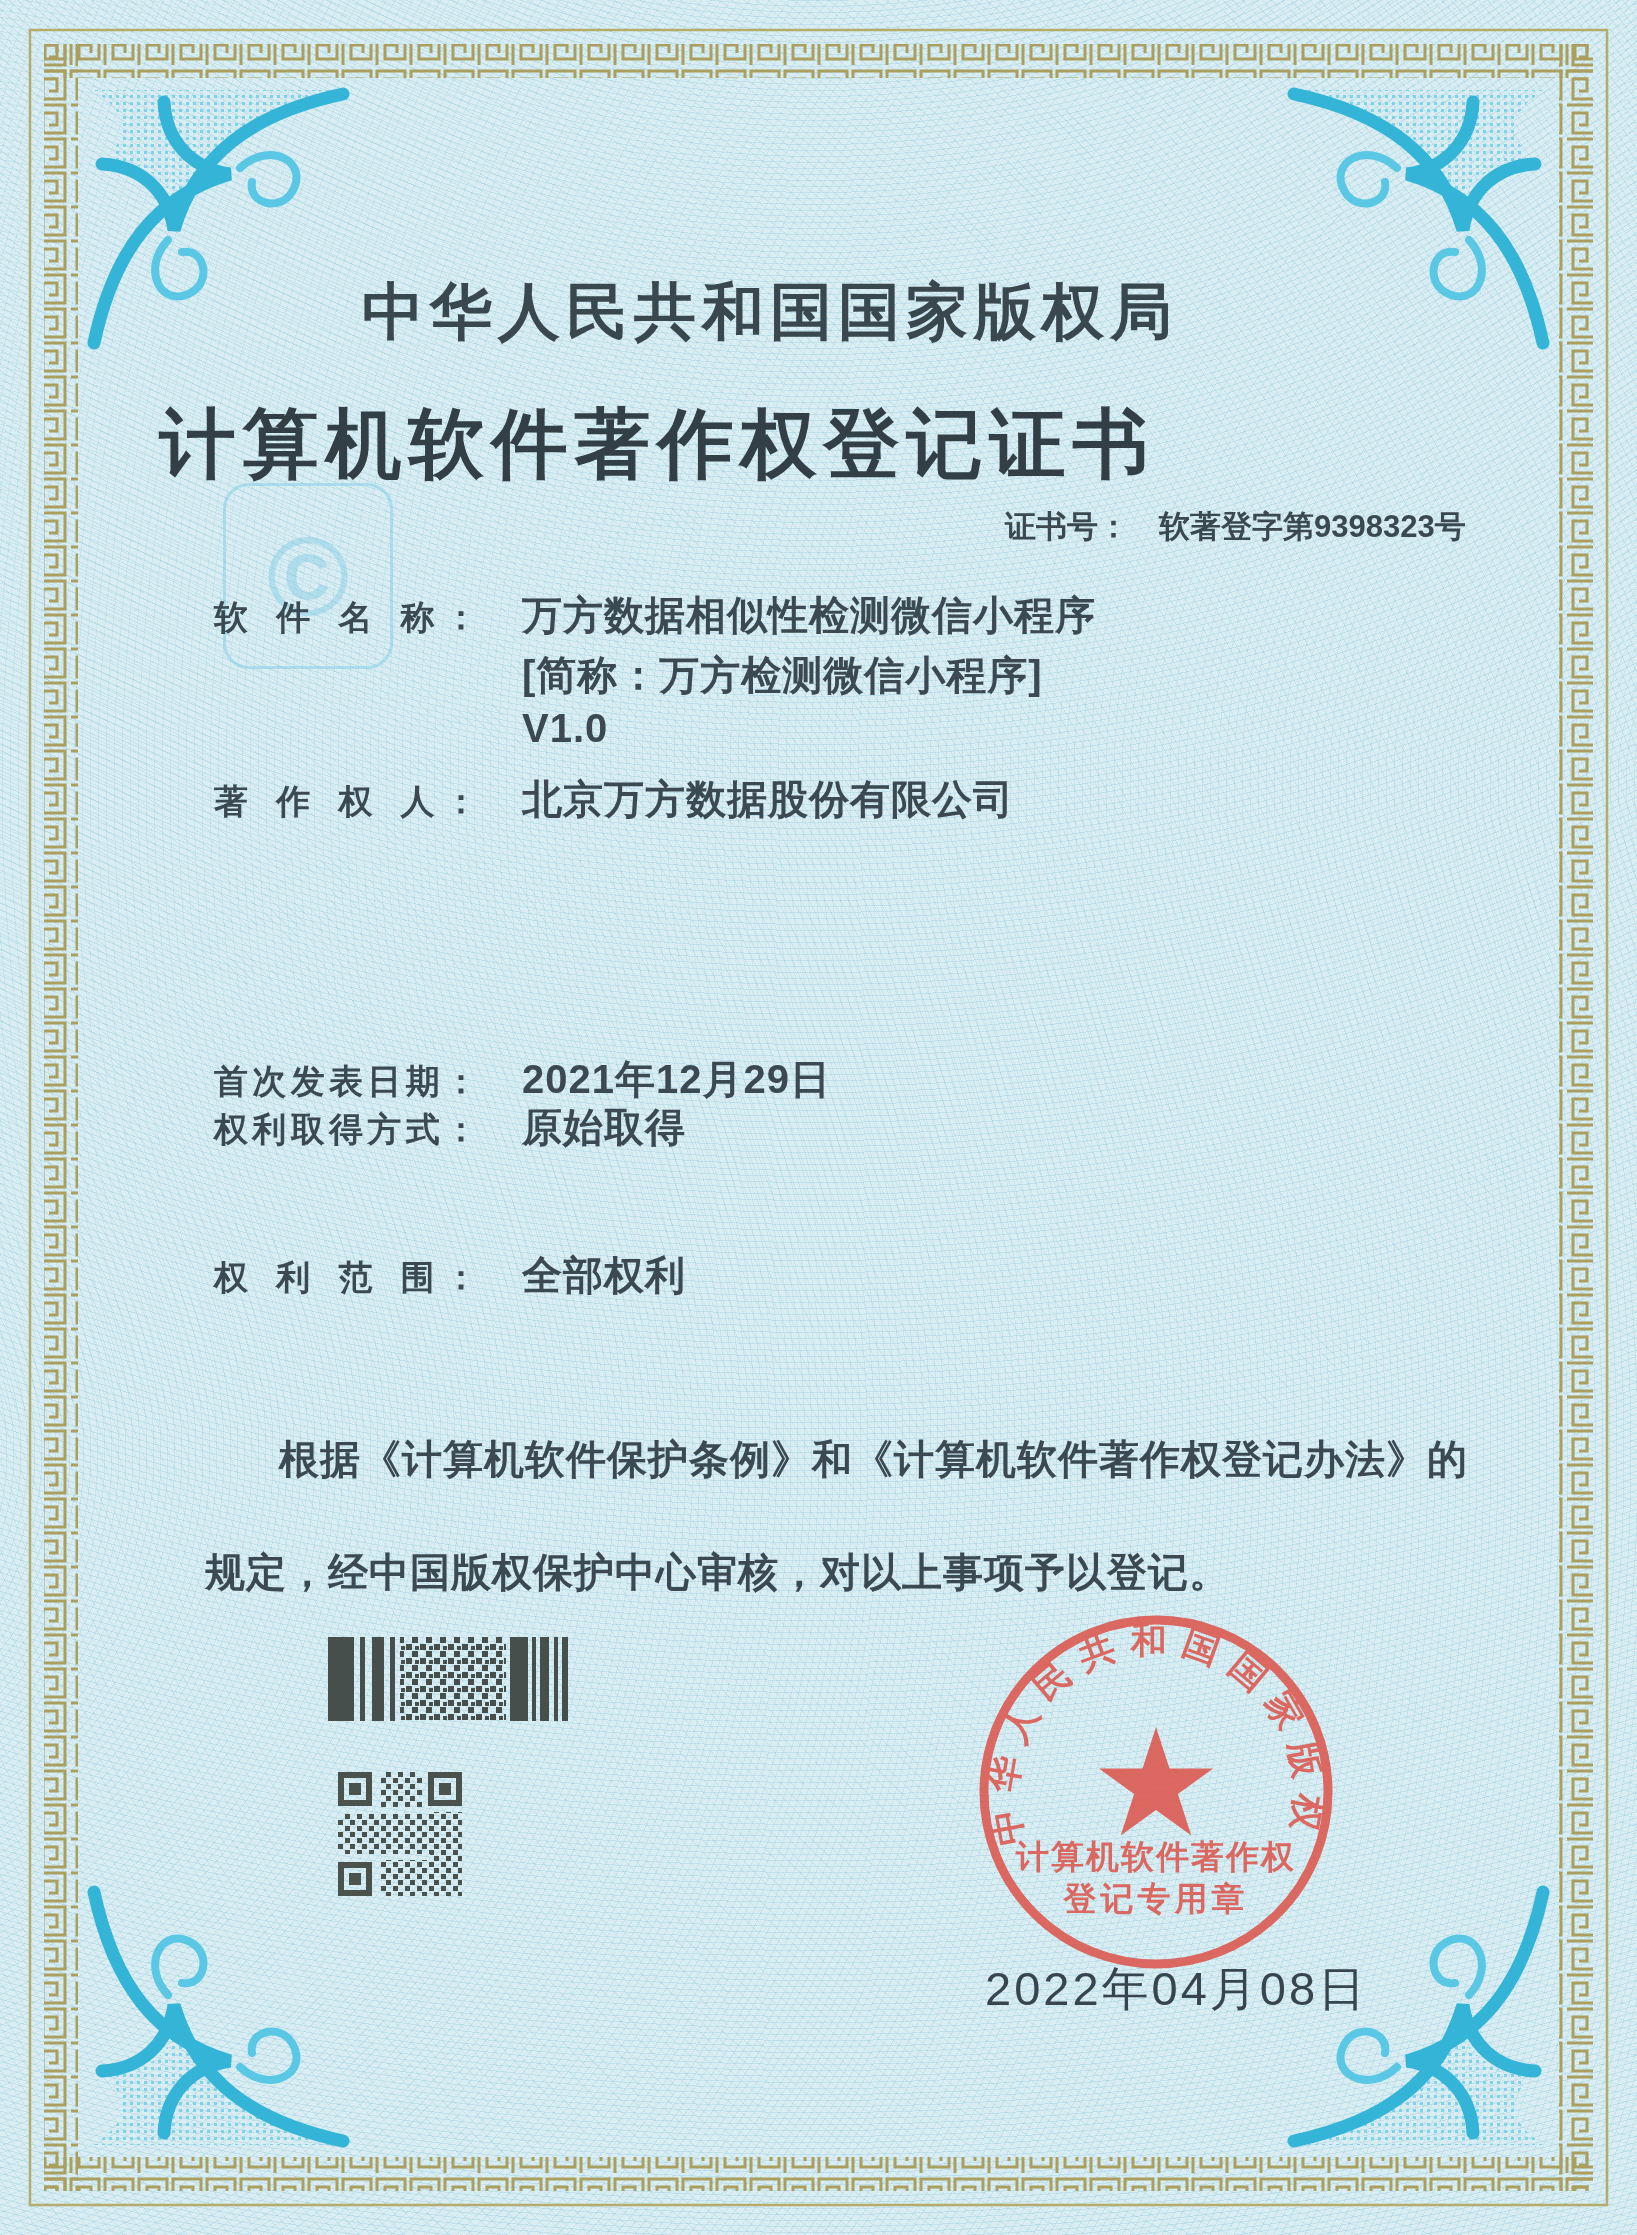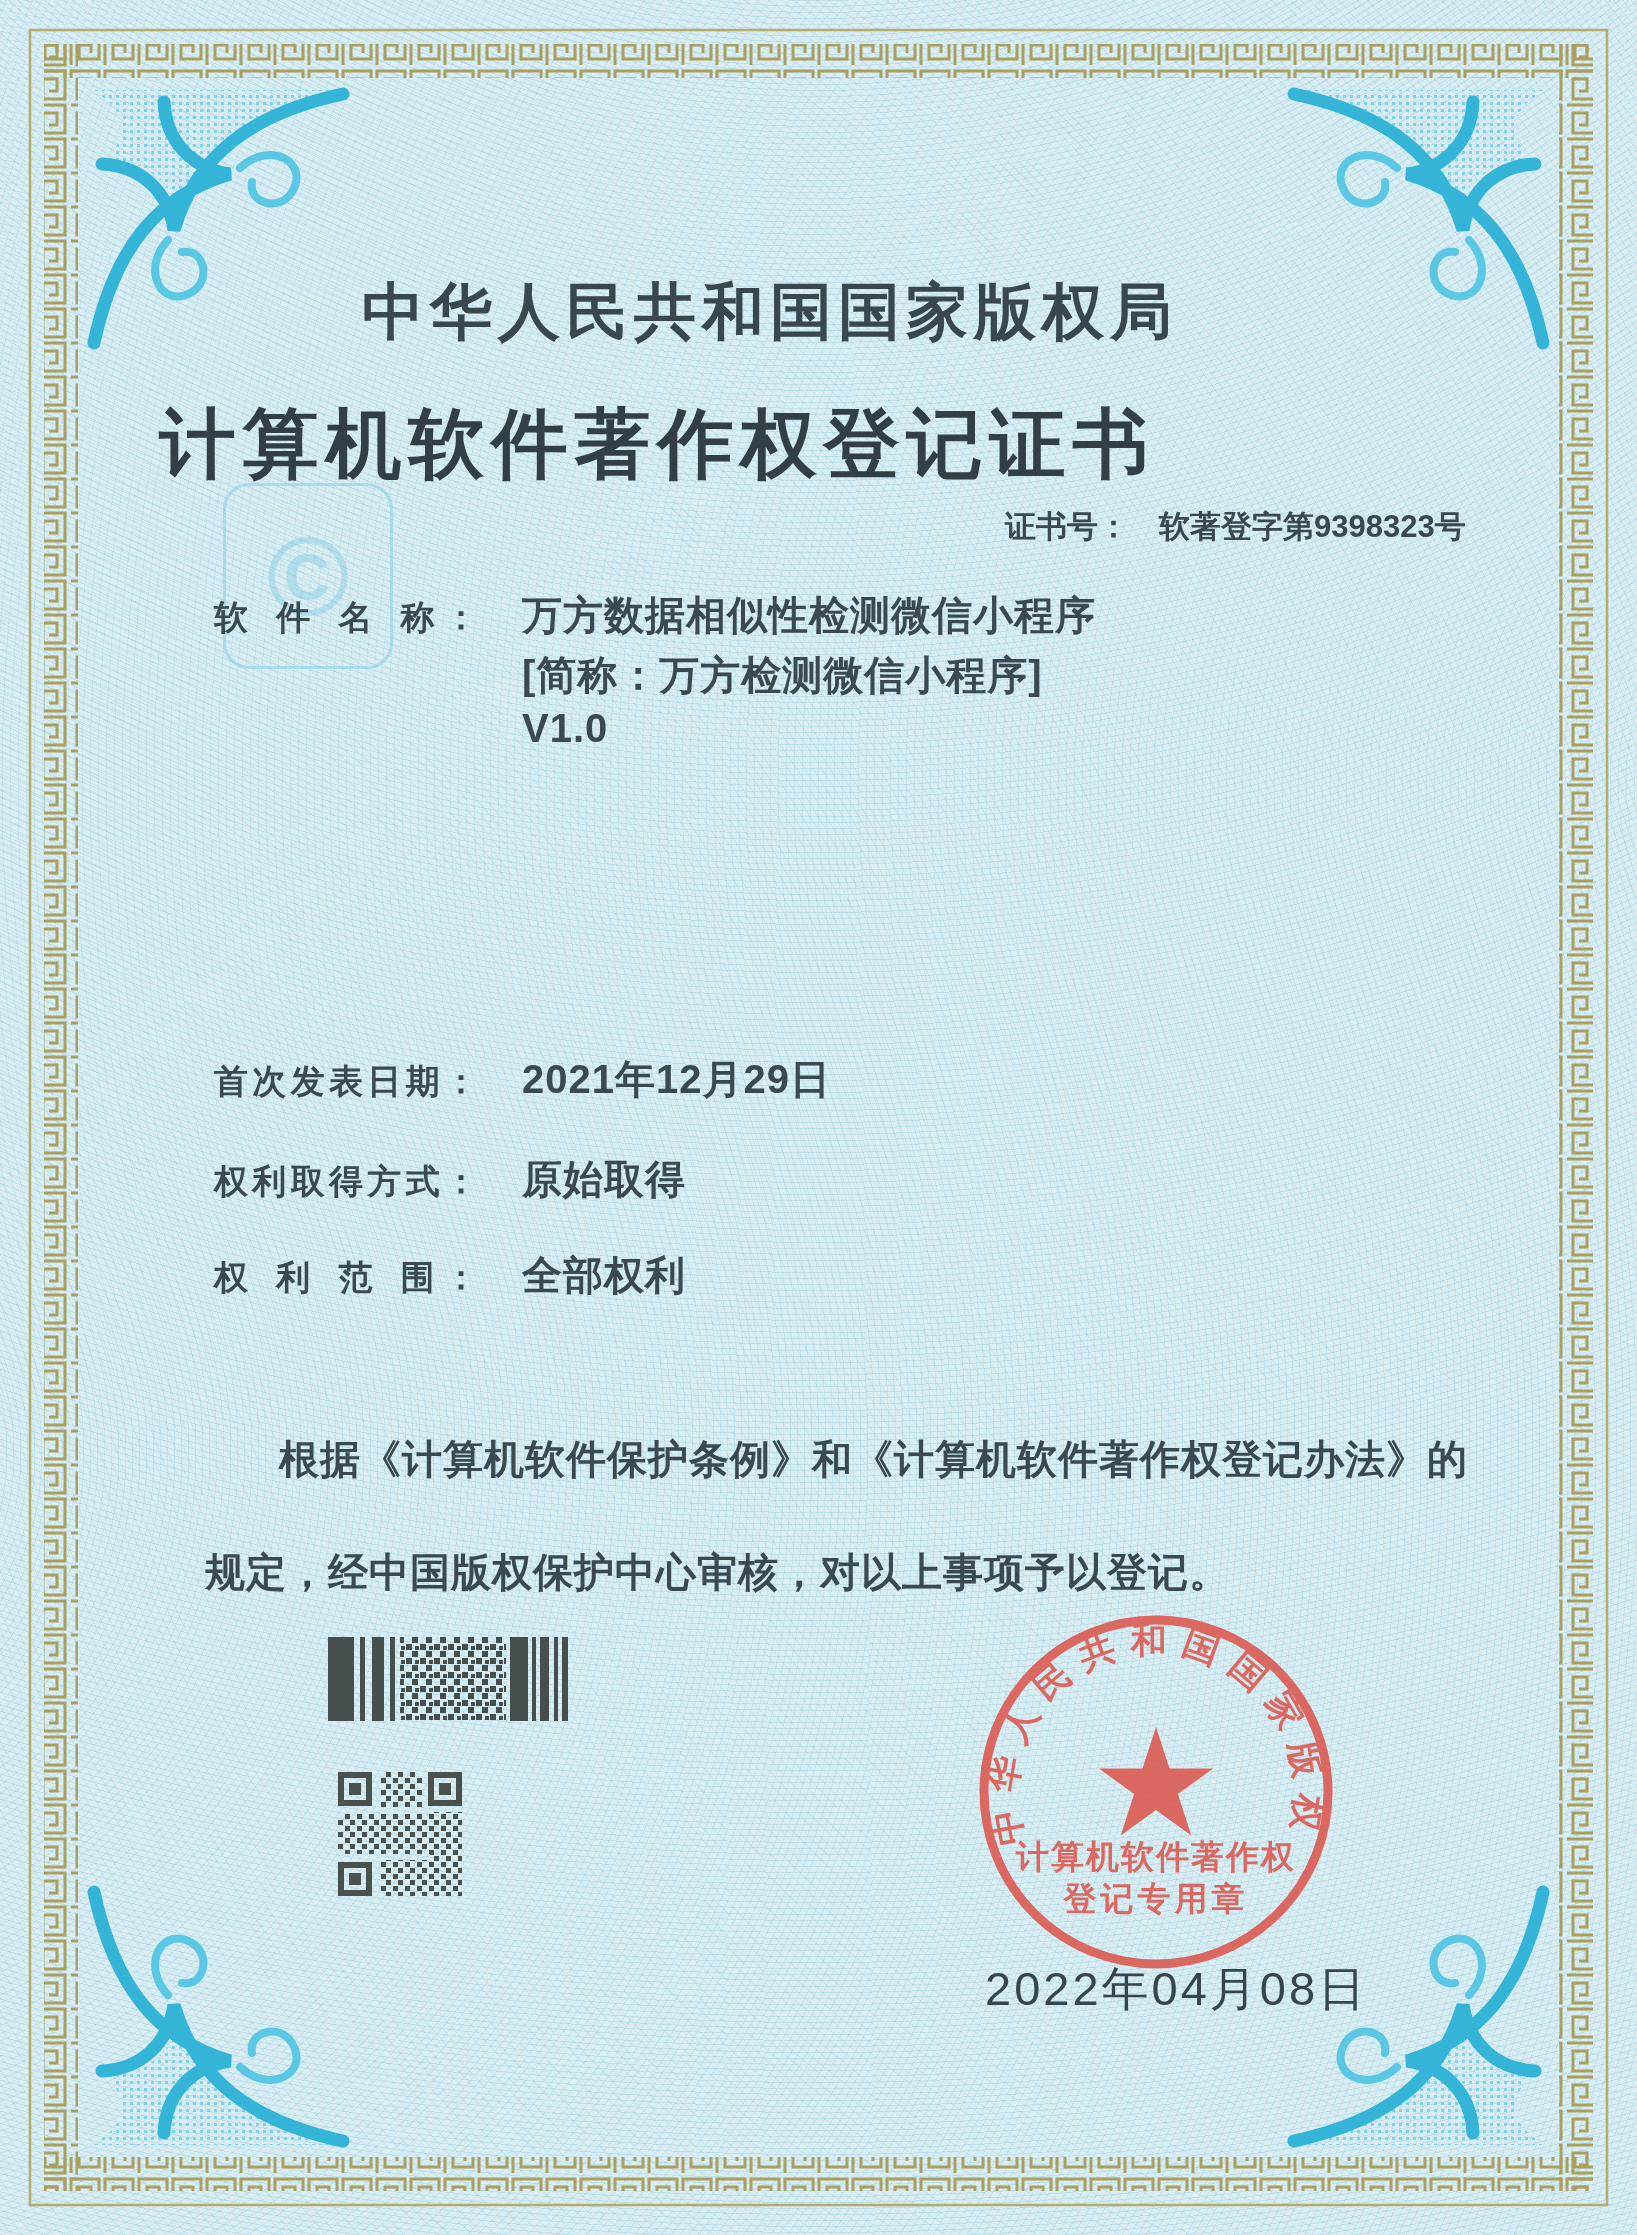--- a/index.html
+++ b/index.html
@@ -90,27 +90,30 @@
   <div class="abs cert-no">
     <span>证书号：</span><span class="gap"></span><span>软著登字第9398323号</span>
   </div>
 
   <div class="abs row" style="top:588px">
     <span class="lbl">软 件 名 称：</span><span class="val">万方数据相似性检测微信小程序</span>
   </div>
   <div class="abs subline" style="top:648px">[简称：万方检测微信小程序]</div>
   <div class="abs subline" style="top:706px">V1.0</div>
 
+  <div class="abs row" style="top:772px">
+    <span class="lbl">著 作 权 人：</span><span class="val">北京万方数据股份有限公司</span>
+  </div>
 
 
   <div class="abs row" style="top:1052px">
     <span class="lbl">首次发表日期：</span><span class="val">2021年12月29日</span>
   </div>
 
-  <div class="abs row" style="top:1152px">
+  <div class="abs row" style="top:1100px">
     <span class="lbl">权利取得方式：</span><span class="val">原始取得</span>
   </div>
 
   <div class="abs row" style="top:1248px">
     <span class="lbl">权 利 范 围：</span><span class="val">全部权利</span>
   </div>
 
 
   <div class="abs statement first" style="top:1432px">根据《计算机软件保护条例》和《计算机软件著作权登记办法》的</div>
   <div class="abs statement" style="top:1545px">规定，经中国版权保护中心审核，对以上事项予以登记。</div>

